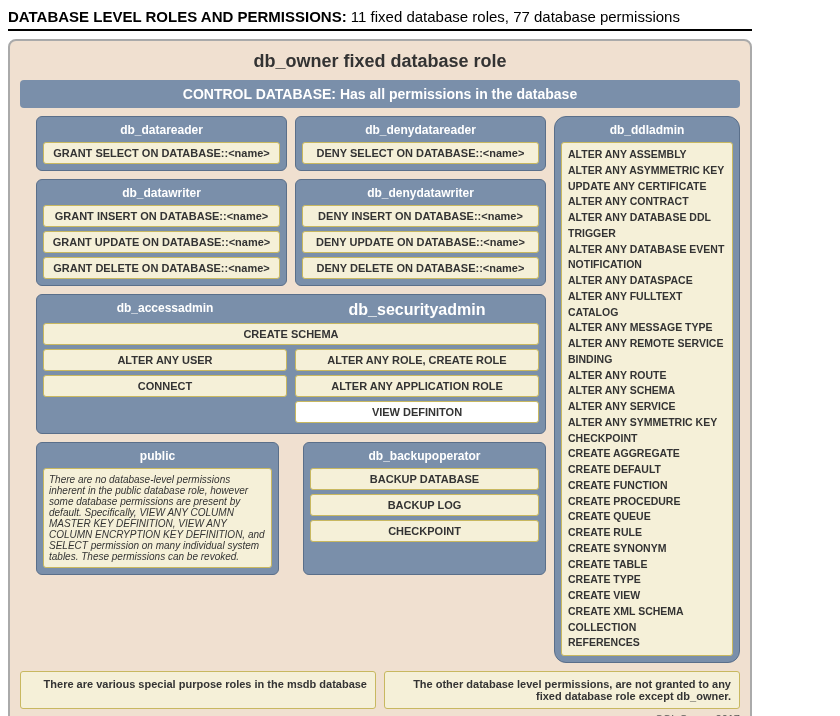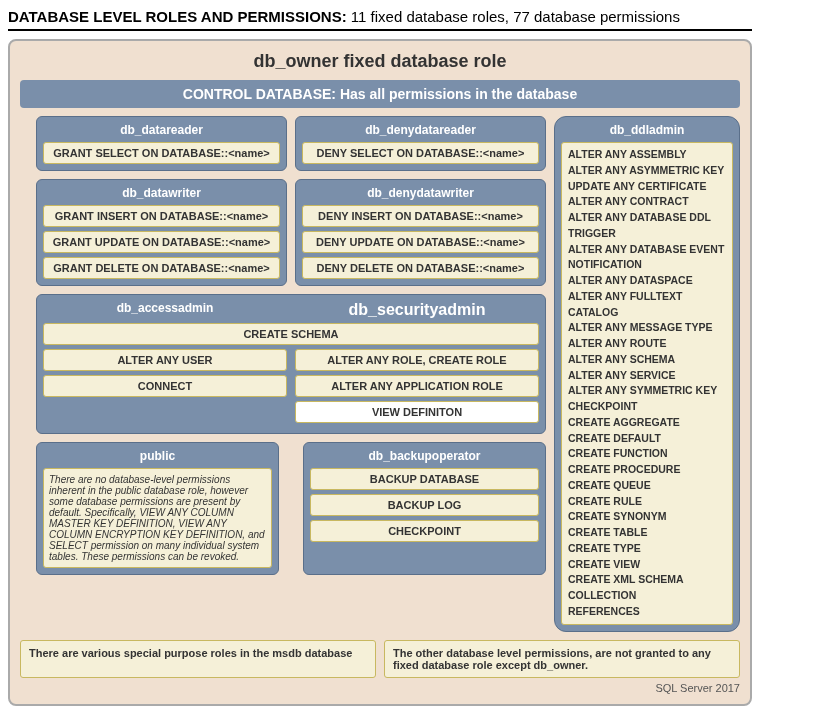--- a/index.html
+++ b/index.html
@@ -142,21 +142,21 @@
 
     .note-box {
       background: #f5f0d8;
       border: 1px solid #c8b860;
       border-radius: 3px;
       padding: 6px 8px;
       font-size: 11px;
       font-weight: bold;
       color: #333;
       flex: 1;
-      text-align: left;
+      text-align: right;
     }
 
     .sql-server-label {
       text-align: right;
       font-size: 11px;
       color: #555;
       margin-top: 4px;
     }
   </style>
 </head>
@@ -235,20 +235,21 @@
           <div class="ddladmin-list" id="ddladmin-list">
           <div class="ddladmin-list-item">ALTER ANY ASSEMBLY</div>
               <div class="ddladmin-list-item">ALTER ANY ASYMMETRIC  KEY</div>
               <div class="ddladmin-list-item">UPDATE ANY CERTIFICATE</div>
               <div class="ddladmin-list-item">ALTER ANY CONTRACT</div>
               <div class="ddladmin-list-item">ALTER ANY DATABASE DDL TRIGGER</div>
               <div class="ddladmin-list-item">ALTER ANY DATABASE EVENT NOTIFICATION</div>
               <div class="ddladmin-list-item">ALTER ANY DATASPACE</div>
               <div class="ddladmin-list-item">ALTER ANY FULLTEXT CATALOG</div>
               <div class="ddladmin-list-item">ALTER ANY MESSAGE TYPE</div>
+              <div class="ddladmin-list-item">ALTER ANY REMOTE  SERVICE BINDING</div>
               <div class="ddladmin-list-item">ALTER ANY ROUTE</div>
               <div class="ddladmin-list-item">ALTER ANY SCHEMA</div>
               <div class="ddladmin-list-item">ALTER ANY SERVICE</div>
               <div class="ddladmin-list-item">ALTER ANY SYMMETRIC  KEY</div>
               <div class="ddladmin-list-item">CHECKPOINT</div>
               <div class="ddladmin-list-item">CREATE AGGREGATE</div>
               <div class="ddladmin-list-item">CREATE DEFAULT</div>
               <div class="ddladmin-list-item">CREATE FUNCTION</div>
               <div class="ddladmin-list-item">CREATE PROCEDURE</div>
               <div class="ddladmin-list-item">CREATE QUEUE</div>

